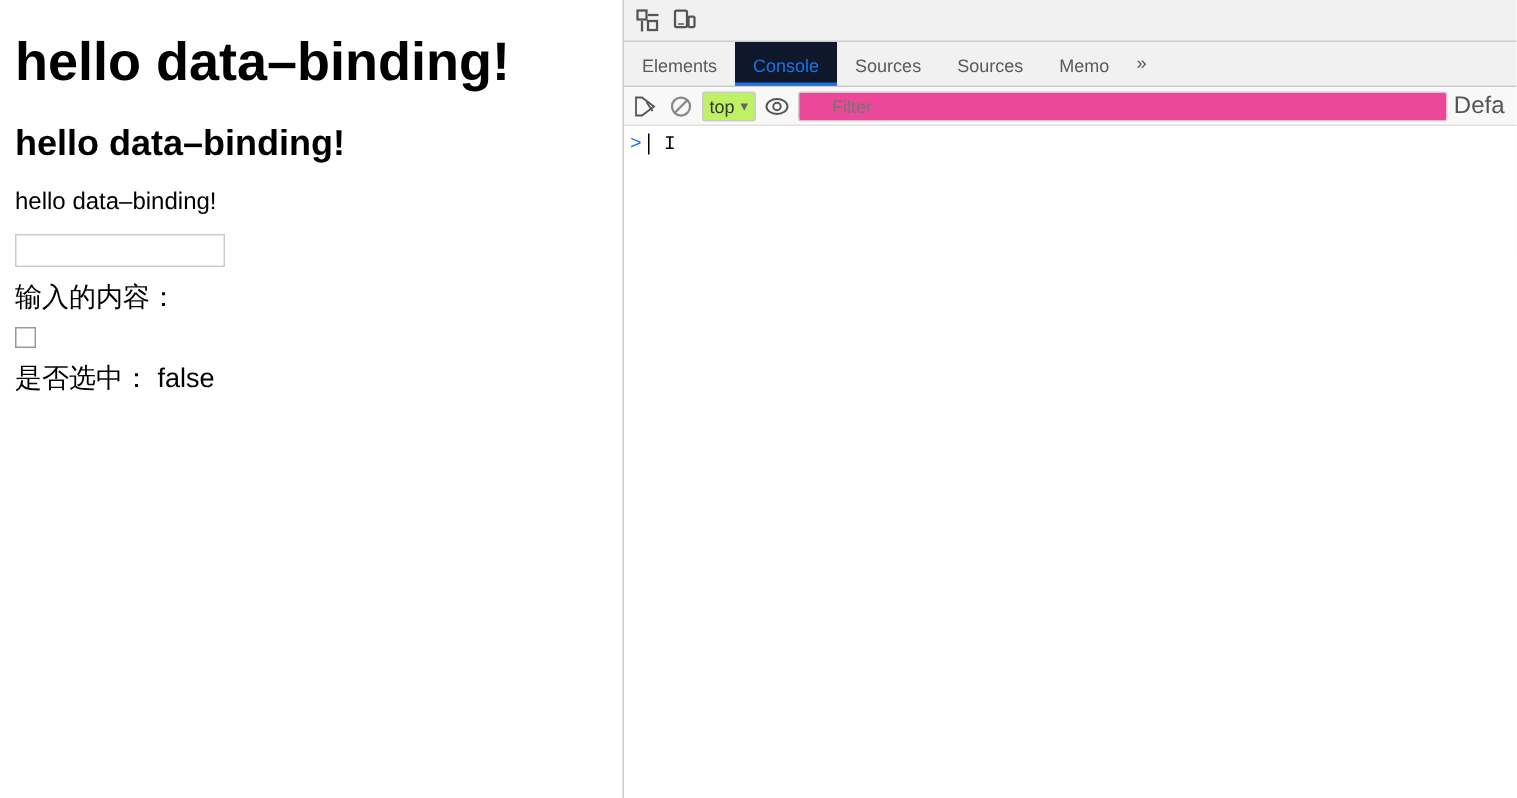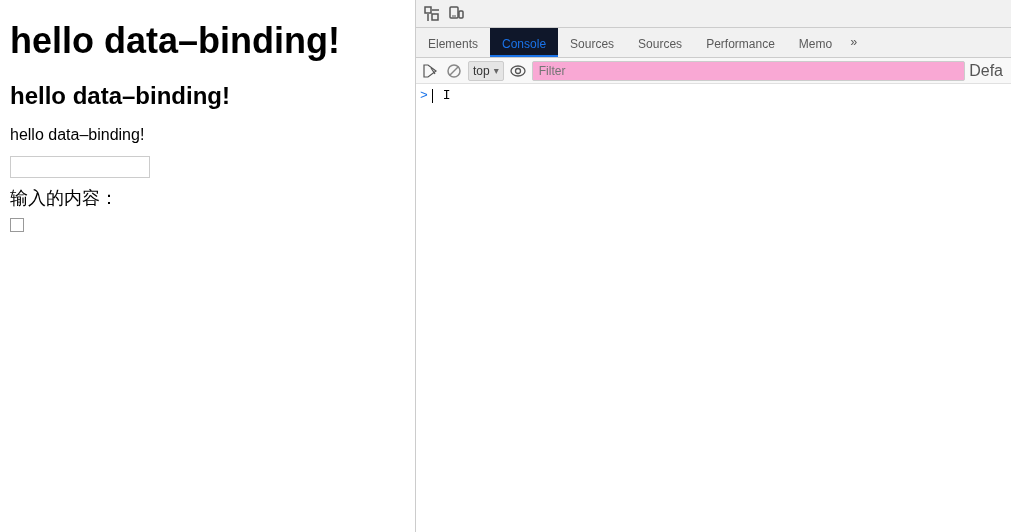--- a/index.html
+++ b/index.html
@@ -150,21 +150,21 @@
       justify-content: center;
       cursor: pointer;
       font-size: 12px;
       color: #555;
       flex-shrink: 0;
     }
 
     .top-selector {
       display: flex;
       align-items: center;
-      background: #e5e5e5;
+      background: #bef264;
       border: 1px solid #ccc;
       border-radius: 2px;
       padding: 0 4px;
       height: 20px;
       font-size: 12px;
       color: #333;
       font-family: Arial, sans-serif;
       cursor: pointer;
       gap: 4px;
     }
@@ -178,23 +178,23 @@
       font-size: 13px;
       color: #555;
       cursor: pointer;
     }
 
     .filter-input {
       flex: 1;
       border: 1px solid #ccc;
       border-radius: 2px;
       height: 20px;
-      padding: 0 6px;
-      font-size: 12px;
-      background: #f9a8d4;
+      padding: 0 22px;
+      font-size: 12px;
+      background: #ec4899;
       font-family: Arial, sans-serif;
     }
 
     .default-label {
       font-size: 16px;
       color: #555;
       font-family: Arial, sans-serif;
       padding-right: 4px;
       white-space: nowrap;
     }
@@ -238,20 +238,24 @@
 
 <div id="main-content">
   <h1 class="heading-large">hello data–binding!</h1>
   <h2 class="heading-medium">hello data–binding!</h2>
   <p class="heading-small">hello data–binding!</p>
   <input class="input-field" type="text" value="" style="">
   <p class="label-text">输入的内容：</p>
   <div class="checkbox-row">
     <input type="checkbox" class="checkbox-input" style="">
   </div>
+  <p class="label-text">
+    <span>是否选中：</span>
+    <span> false</span>
+  </p>
 </div>
 
 <div id="devtools-panel">
 
   <div class="devtools-top-bar">
     <div class="devtools-icon-btn">
       <svg width="16" height="16" viewBox="0 0 16 16" fill="none">
         <rect x="1" y="1" width="6" height="6" stroke="#555" stroke-width="1.5" fill="none"></rect>
         <line x1="8" y1="4" x2="15" y2="4" stroke="#555" stroke-width="1.5"></line>
         <line x1="4" y1="8" x2="4" y2="15" stroke="#555" stroke-width="1.5"></line>
@@ -274,23 +278,20 @@
     <div class="devtools-tab active">
       <span>Console</span>
     </div>
     <div class="devtools-tab">
       <span>Sources</span>
     </div>
     <div class="devtools-tab">
       <span>Sources</span>
     </div>
     <div class="devtools-tab">
-      <span>Performance</span>
-    </div>
-    <div class="devtools-tab">
       <span>Memo</span>
     </div>
     <div class="devtools-tab-overflow">»</div>
   </div>
 
   <div class="devtools-console-bar">
     <div class="console-bar-btn">
       <svg width="16" height="16" viewBox="0 0 16 16" fill="none">
         <polygon points="2,2 6,2 14,8 6,14 2,14" stroke="#555" stroke-width="1.2" fill="none"></polygon>
         <line x1="9" y1="5" x2="13" y2="11" stroke="#555" stroke-width="1.2"></line>

